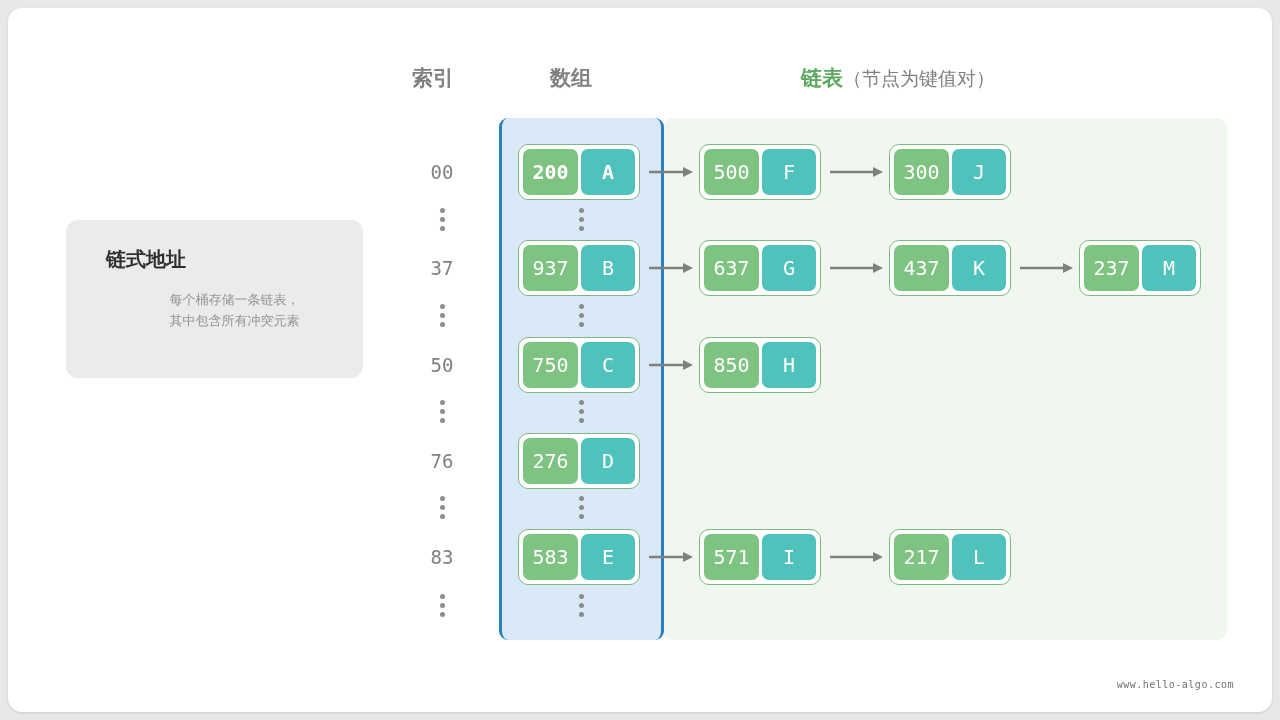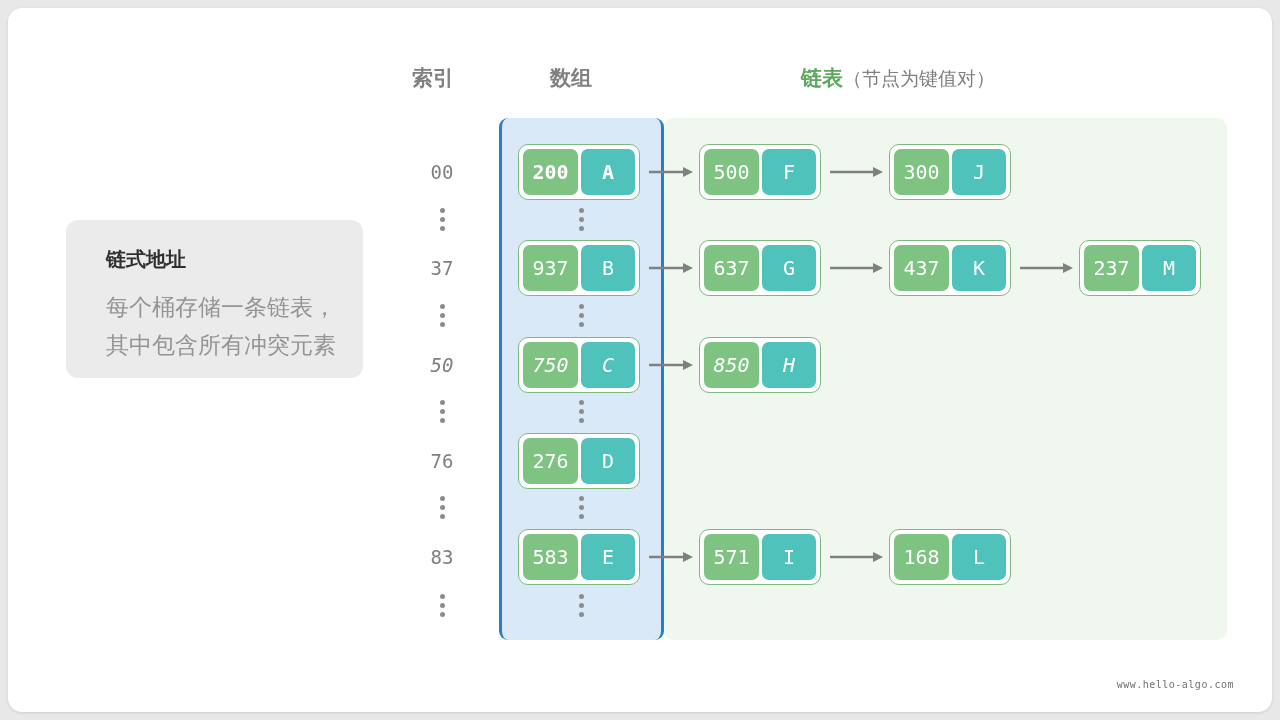--- a/index.html
+++ b/index.html
@@ -44,21 +44,21 @@
     background: #ebebeb;
     border-radius: 12px;
     box-sizing: border-box;
     padding: 26px 0 0 40px;
   }
   #info-title {
     font-size: 20px; font-weight: bold; color: #2f2f2f;
     margin-bottom: 16px;
   }
   #info-body {
-    font-size: 23px; color: #949494; line-height: 1.65;
+    font-size: 13px; color: #949494; line-height: 1.65; text-align: center;
   }
 
   
   #hash-note { position: absolute; left: 84px; top: 434px; }
   #hash-title {
     font-size: 19px; font-weight: bold; color: #2f2f2f;
     white-space: nowrap; margin-bottom: 14px;
   }
   #hash-title .mono {
     font-family: "DejaVu Sans Mono", monospace;
@@ -257,21 +257,21 @@
       <div class="vdots" style="left: 431px; top: 296px;">
         <i></i>
         <i></i>
         <i></i>
       </div>
       <div class="vdots" style="left: 570px; top: 296px;">
         <i></i>
         <i></i>
         <i></i>
       </div>
-      <div class="row" style="top: 329px; width: 1012px; font-style: italic;">
+      <div class="row" style="top: 329px; width: 1012px;">
         <div class="idx" style="top: 0px;">50</div>
         <div class="node" style="left: 510px;">
           <div class="key">750</div>
           <div class="val">C</div>
         </div>
         <div class="node" style="left: 691px;">
           <div class="key">850</div>
           <div class="val">H</div>
         </div>
         <div class="arrow" style="left: 641px; width: 44px;">
@@ -318,21 +318,21 @@
           <div class="key">571</div>
           <div class="val">I</div>
         </div>
         <div class="arrow" style="left: 641px; width: 44px;">
           <svg width="44" height="12" viewBox="0 0 44 12">
             <line x1="0" y1="6" x2="35" y2="6" stroke="#808080" stroke-width="2.5"></line>
             <polygon points="34,1 44,6 34,11" fill="#808080"></polygon>
           </svg>
         </div>
         <div class="node" style="left: 881px;">
-          <div class="key">168</div>
+          <div class="key">217</div>
           <div class="val">L</div>
         </div>
         <div class="arrow" style="left: 822px; width: 53px;">
           <svg width="53" height="12" viewBox="0 0 53 12">
             <line x1="0" y1="6" x2="44" y2="6" stroke="#808080" stroke-width="2.5"></line>
             <polygon points="43,1 53,6 43,11" fill="#808080"></polygon>
           </svg>
         </div>
       </div>
       <div class="vdots" style="left: 431px; top: 586px;">

